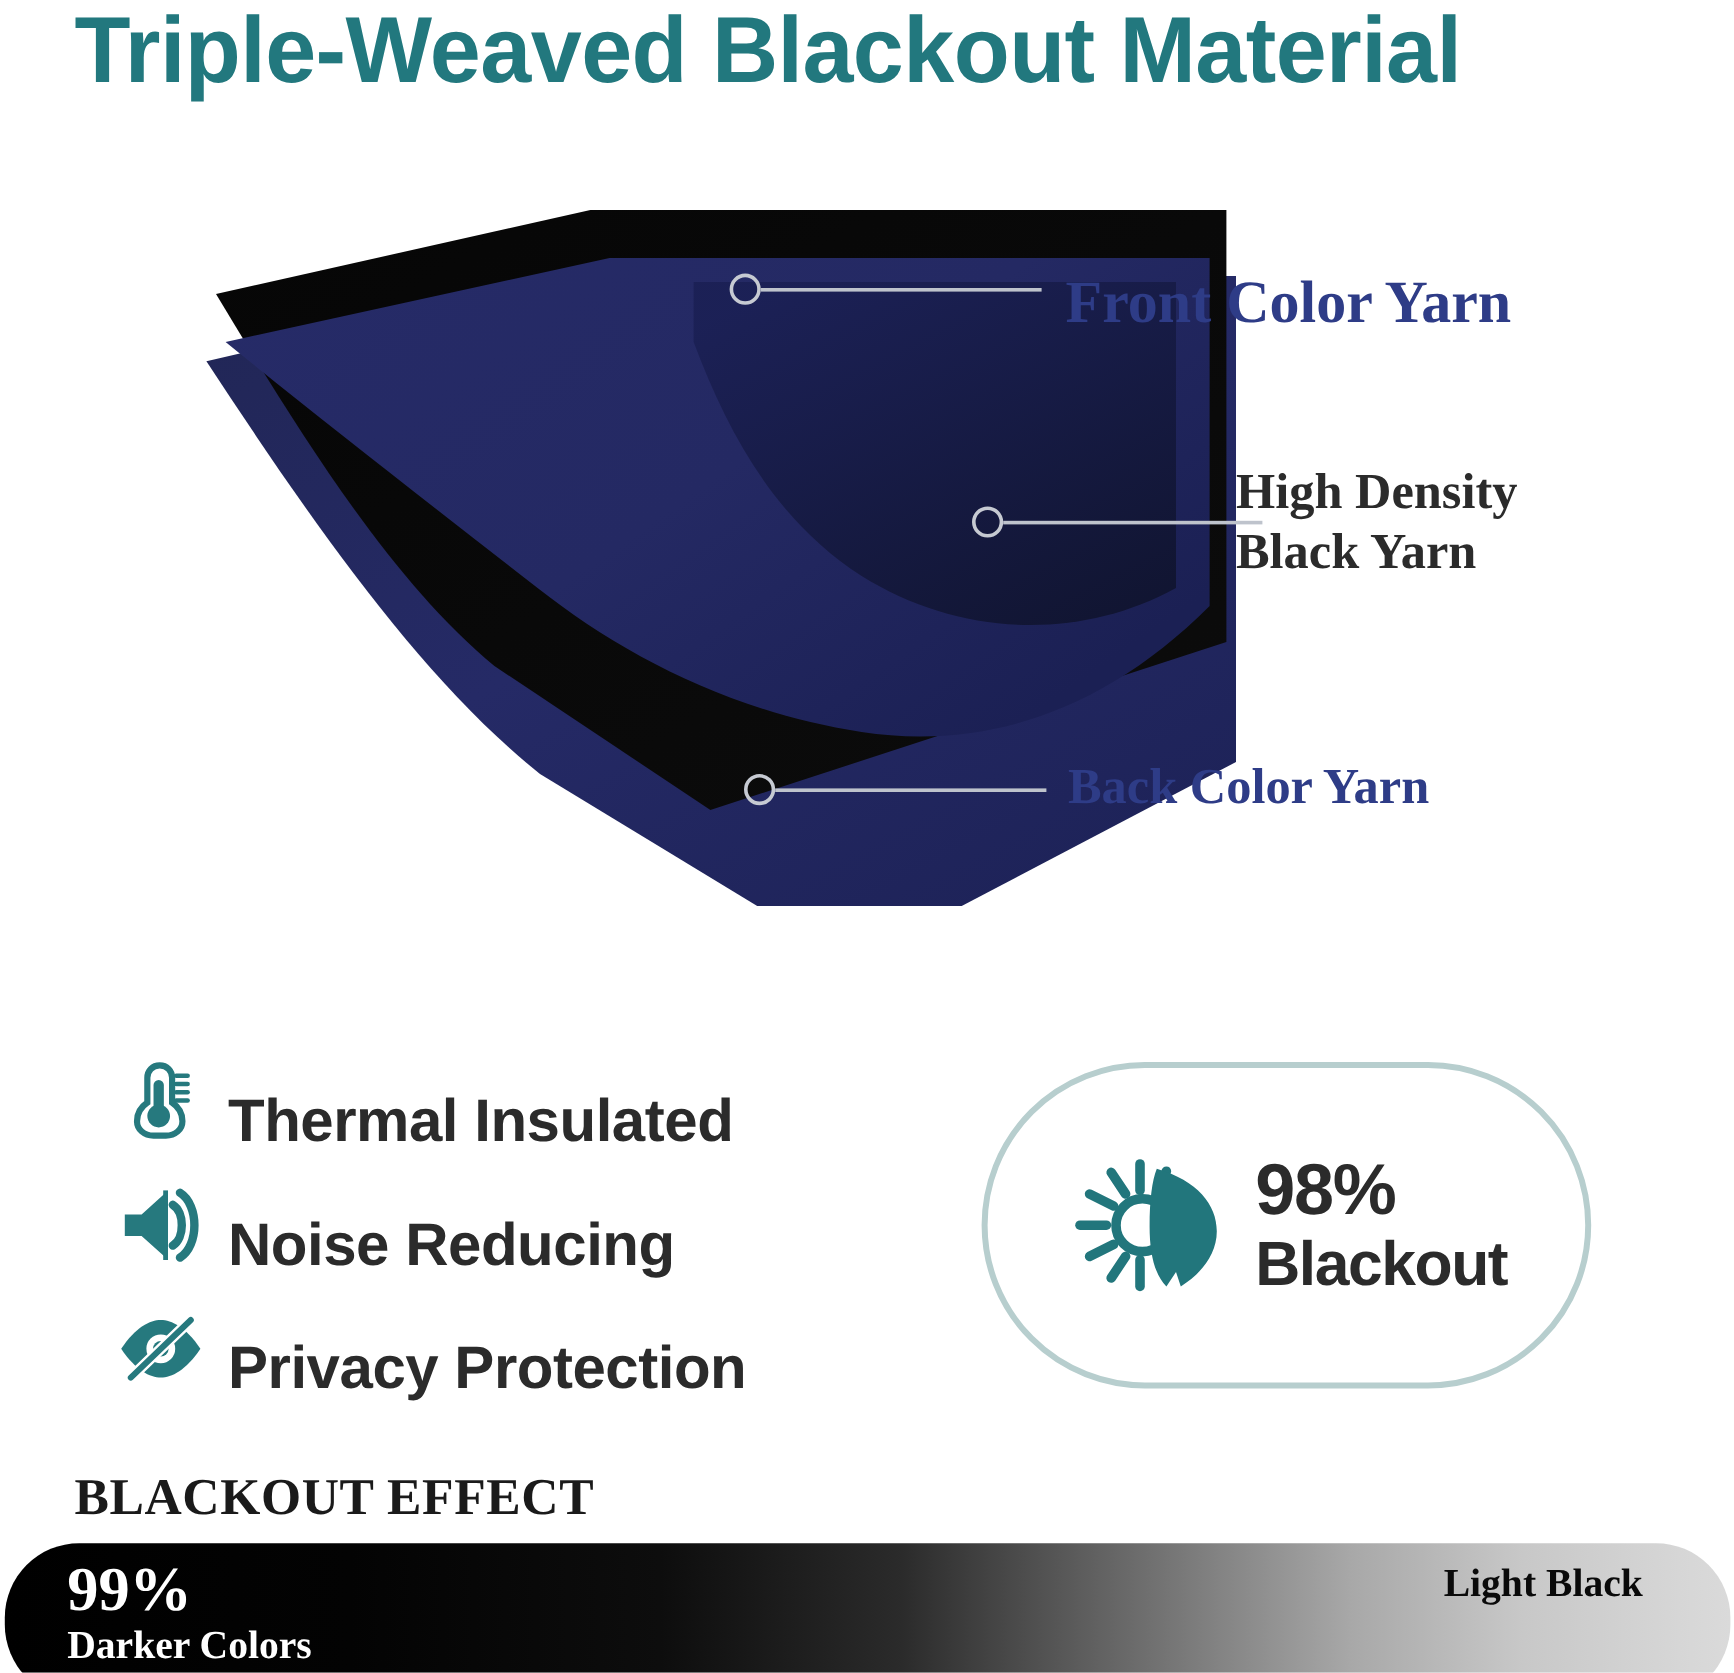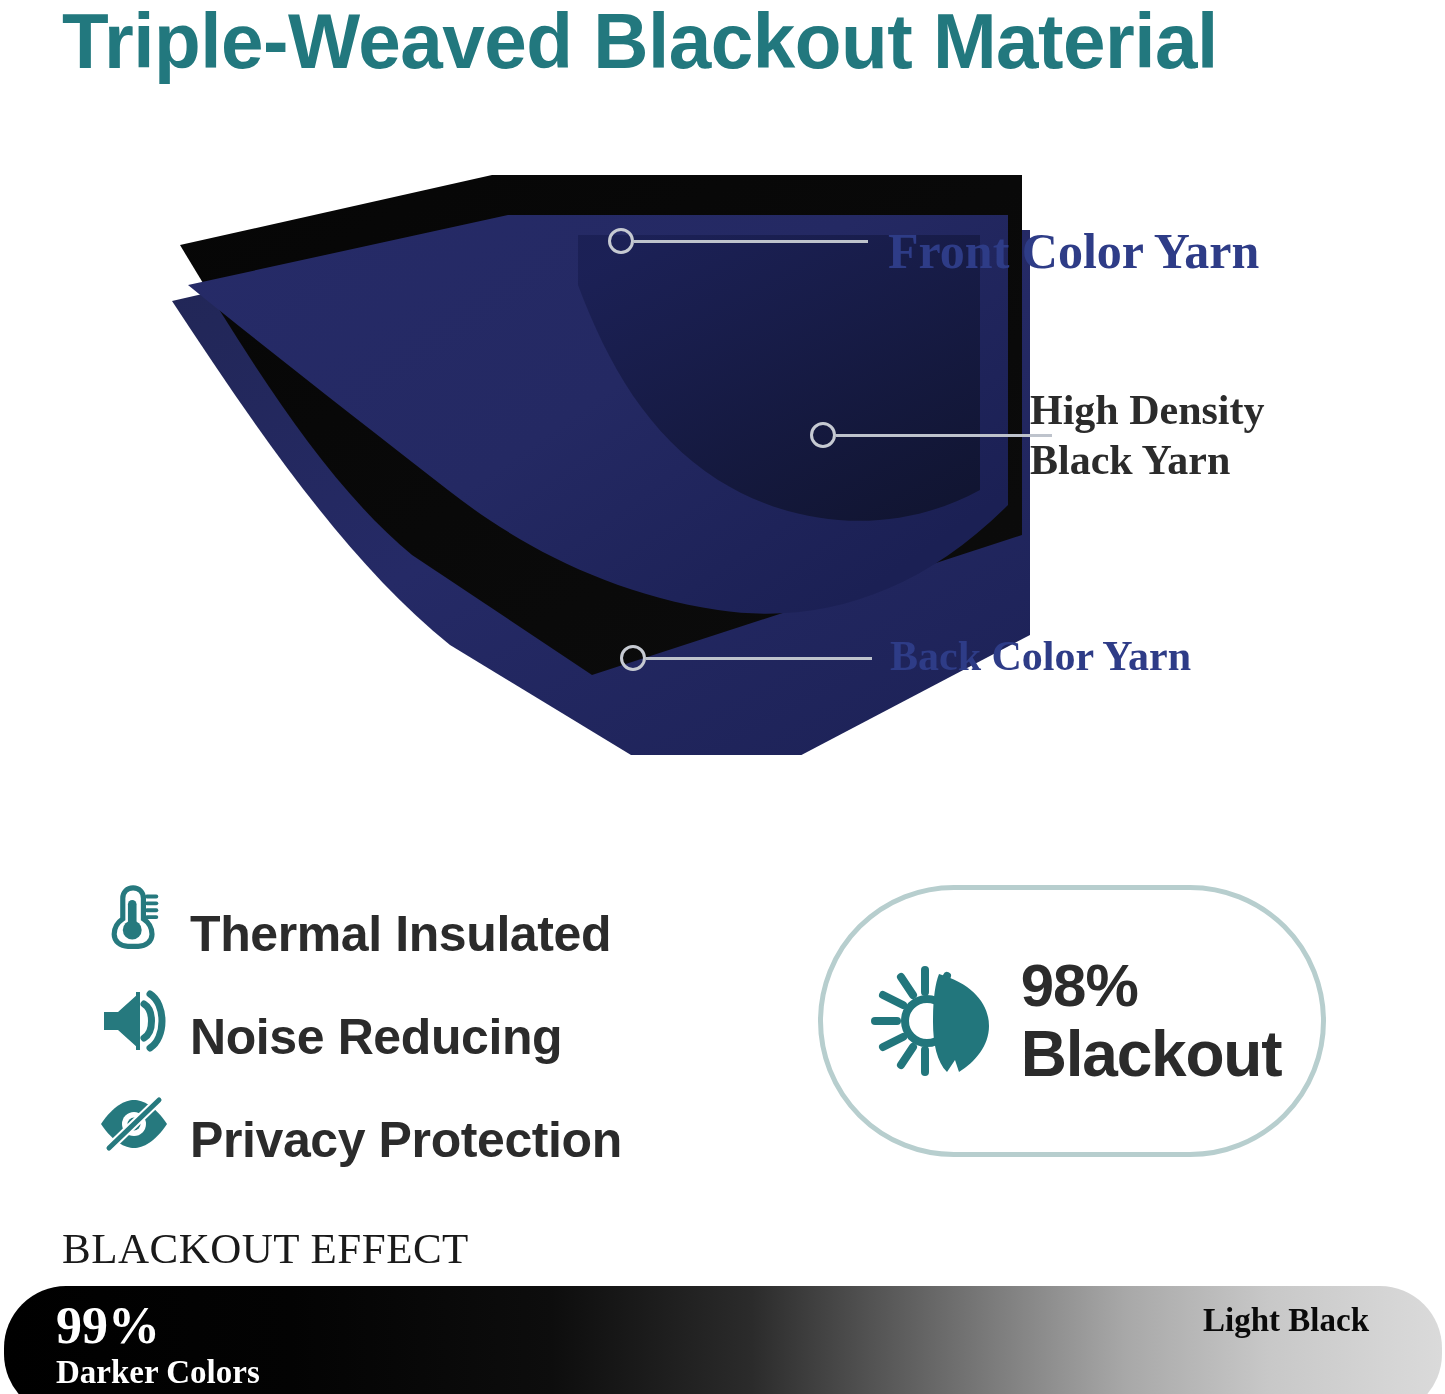--- a/index.html
+++ b/index.html
@@ -146,33 +146,33 @@
     font-weight: bold;
     color: #2B2B2B;
     line-height: 1.0;
   }
   #badge-pct {
     font-size: 60px;
     display: block;
     letter-spacing: -1px;
   }
   #badge-word {
-    font-size: 64px;
+    font-size: 52px;
     display: block;
     letter-spacing: -1.2px;
     margin-top: 6px;
   }
 
   
   #effect-title {
     position: absolute;
     left: 62px;
     top: 1224px;
     font-family: "Liberation Serif", serif;
-    font-weight: normal;
+    font-weight: bold;
     font-size: 43px;
     color: #1A1A1A;
     letter-spacing: 0.5px;
     white-space: nowrap;
   }
   #gradient-bar {
     position: absolute;
     left: 4px;
     top: 1286px;
     width: 1438px;

